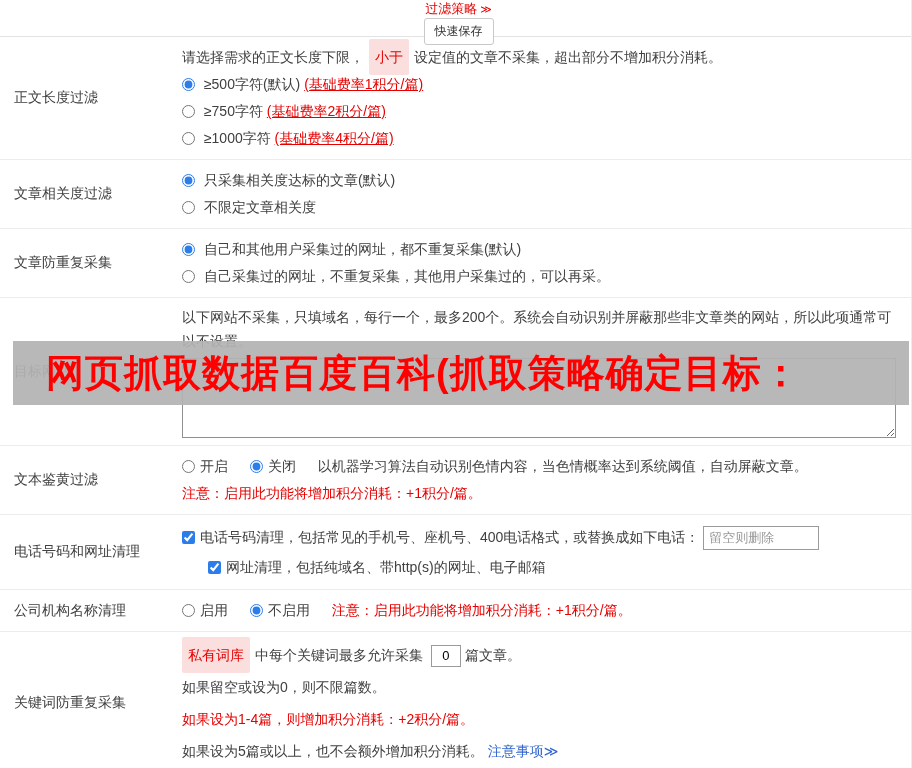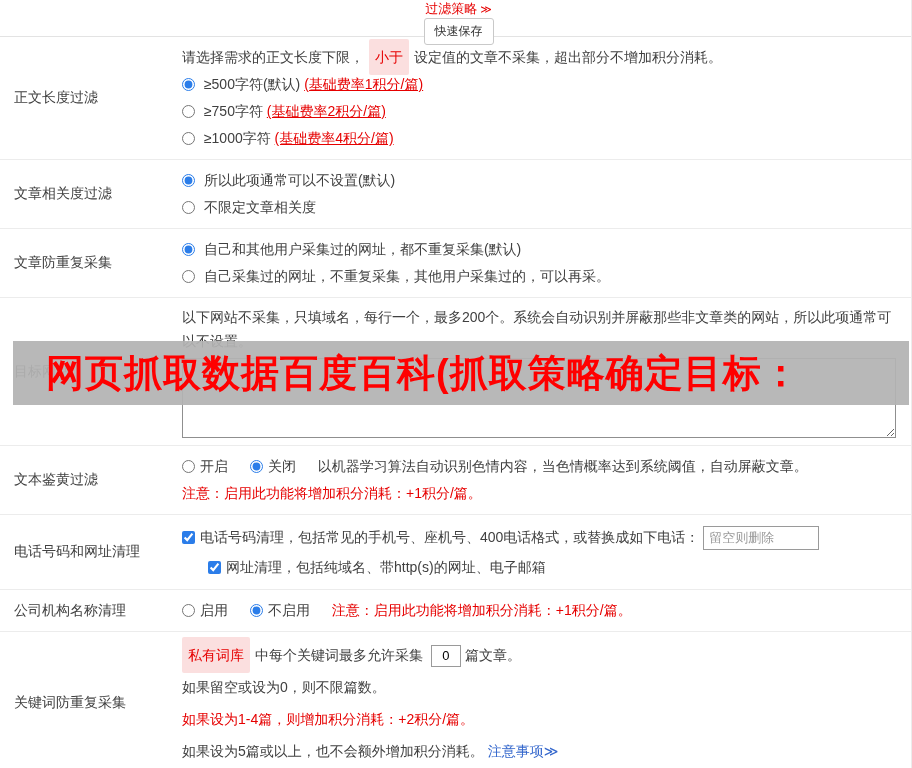--- a/index.html
+++ b/index.html
@@ -83,21 +83,21 @@
         <span class="red u">(基础费率4积分/篇)</span>
       </label>
     </div>
   </div>
 
   <div class="row">
     <div class="row-label">文章相关度过滤</div>
     <div class="row-content">
       <label class="opt">
         <input type="radio" name="relevance" checked="" style="">
-        <span>所以此项通常可以不设置(默认)</span>
+        <span>只采集相关度达标的文章(默认)</span>
       </label>
       <label class="opt">
         <input type="radio" name="relevance" style="">
         <span>不限定文章相关度</span>
       </label>
     </div>
   </div>
 
   <div class="row">
     <div class="row-label">文章防重复采集</div>

